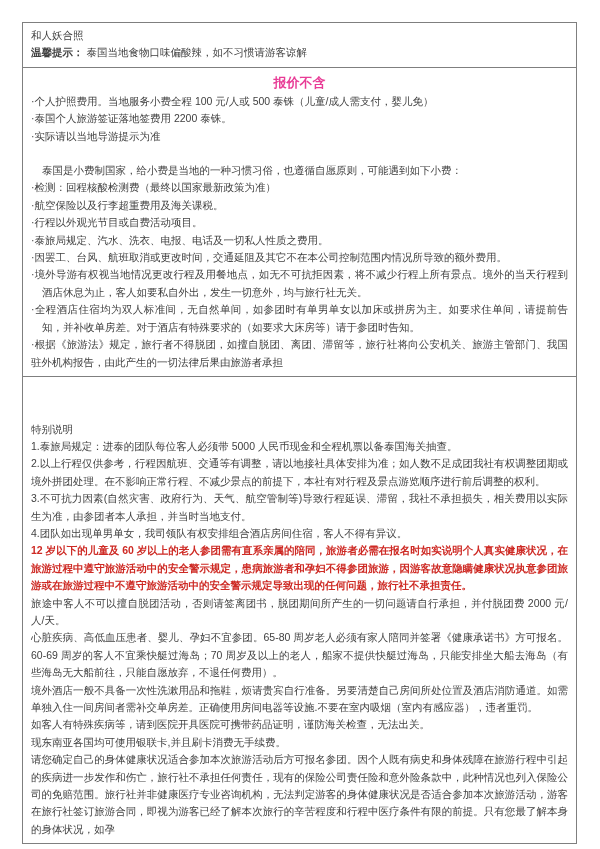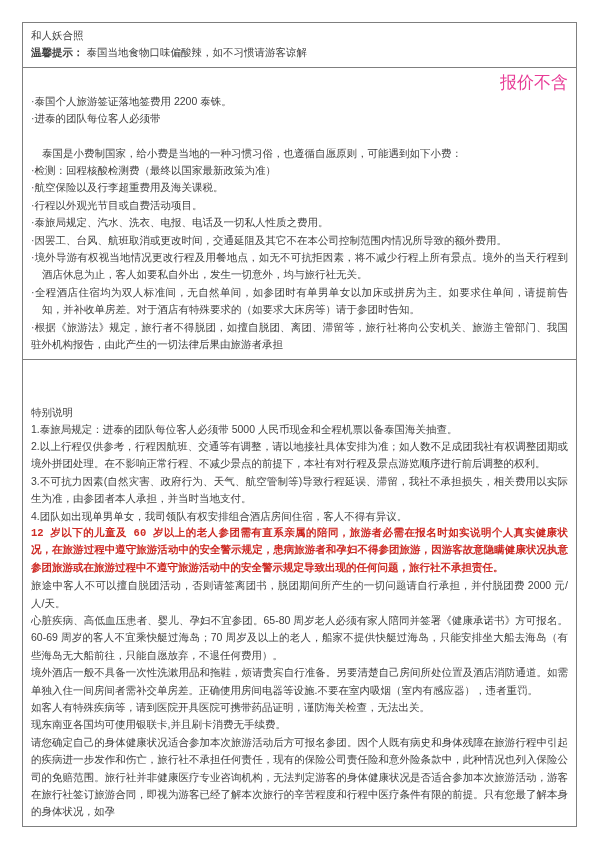--- a/index.html
+++ b/index.html
@@ -25,24 +25,24 @@
   .cell{
     padding:4px 8px 5px 8px;
     border-top:1px solid var(--border);
     font-size:10.5px;
     line-height:17.4px;
   }
   .cell:first-child{border-top:none;}
   .intro-line{white-space:pre-wrap;}
   .bold{font-weight:bold;}
   .sec-header{
-    text-align:right;
-    font-weight:normal;
+    text-align:center;
+    font-weight:bold;
     color:var(--pink);
-    font-size:17px;
+    font-size:13px;
     line-height:19px;
     margin:1px 0 1px 0;
   }
   .sec-title{
     line-height:18px;
     margin-top:39px;
   }
   .list p{
     margin:0;
     text-align:justify;
@@ -52,39 +52,39 @@
     padding-left:11px;
     text-indent:-11px;
   }
   .list p.indent{
     padding-left:11px;
     margin-top:17px;
   }
   .list p.red{
     color:var(--red);
     font-weight:bold;
-    font-family:Liberation Mono, monospace;
   }
 </style>
 </head>
 <body>
 
 <div class="doc-table">
 
   <div class="cell">
     <div class="intro-line">和人妖合照</div>
     <div class="intro-line"><span class="bold">温馨提示：</span><span> 泰国当地食物口味偏酸辣，如不习惯请游客谅解</span></div>
   </div>
 
   <div class="cell">
     <div class="sec-header">报价不含</div>
     <div class="list">
 
+    <p class="flush">·个人护照费用。当地服务小费全程 100 元/人或 500 泰铢（儿童/成人需支付，婴儿免）</p>
         <p class="flush">·泰国个人旅游签证落地签费用 2200 泰铢。</p>
-        <p class="flush">·进泰的团队每位客人必须带</p>
+        <p class="flush">·实际请以当地导游提示为准</p>
         <p class="indent">泰国是小费制国家，给小费是当地的一种习惯习俗，也遵循自愿原则，可能遇到如下小费：</p>
         <p class="flush">·检测：回程核酸检测费（最终以国家最新政策为准）</p>
         <p class="flush">·航空保险以及行李超重费用及海关课税。</p>
         <p class="flush">·行程以外观光节目或自费活动项目。</p>
         <p class="flush">·泰旅局规定、汽水、洗衣、电报、电话及一切私人性质之费用。</p>
         <p class="flush">·因罢工、台风、航班取消或更改时间，交通延阻及其它不在本公司控制范围内情况所导致的额外费用。</p>
         <p class="hang">·境外导游有权视当地情况更改行程及用餐地点，如无不可抗拒因素，将不减少行程上所有景点。境外的当天行程到酒店休息为止，客人如要私自外出，发生一切意外，均与旅行社无关。</p>
         <p class="hang">·全程酒店住宿均为双人标准间，无自然单间，如参团时有单男单女以加床或拼房为主。如要求住单间，请提前告知，并补收单房差。对于酒店有特殊要求的（如要求大床房等）请于参团时告知。</p>
         <p class="flush">·根据《旅游法》规定，旅行者不得脱团，如擅自脱团、离团、滞留等，旅行社将向公安机关、旅游主管部门、我国驻外机构报告，由此产生的一切法律后果由旅游者承担</p>
       </div>

